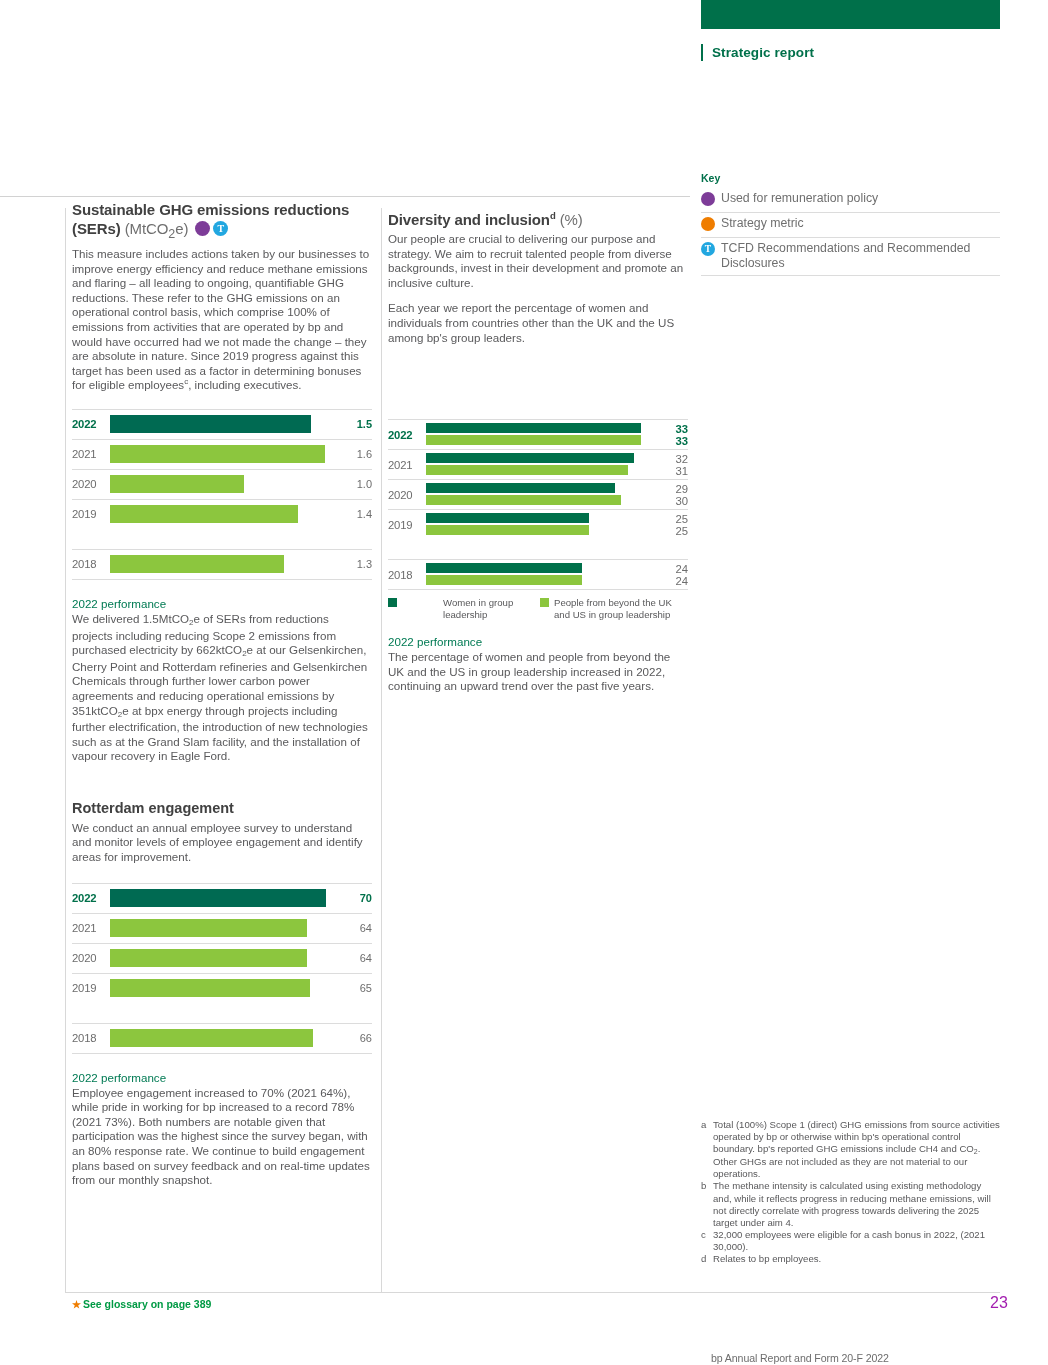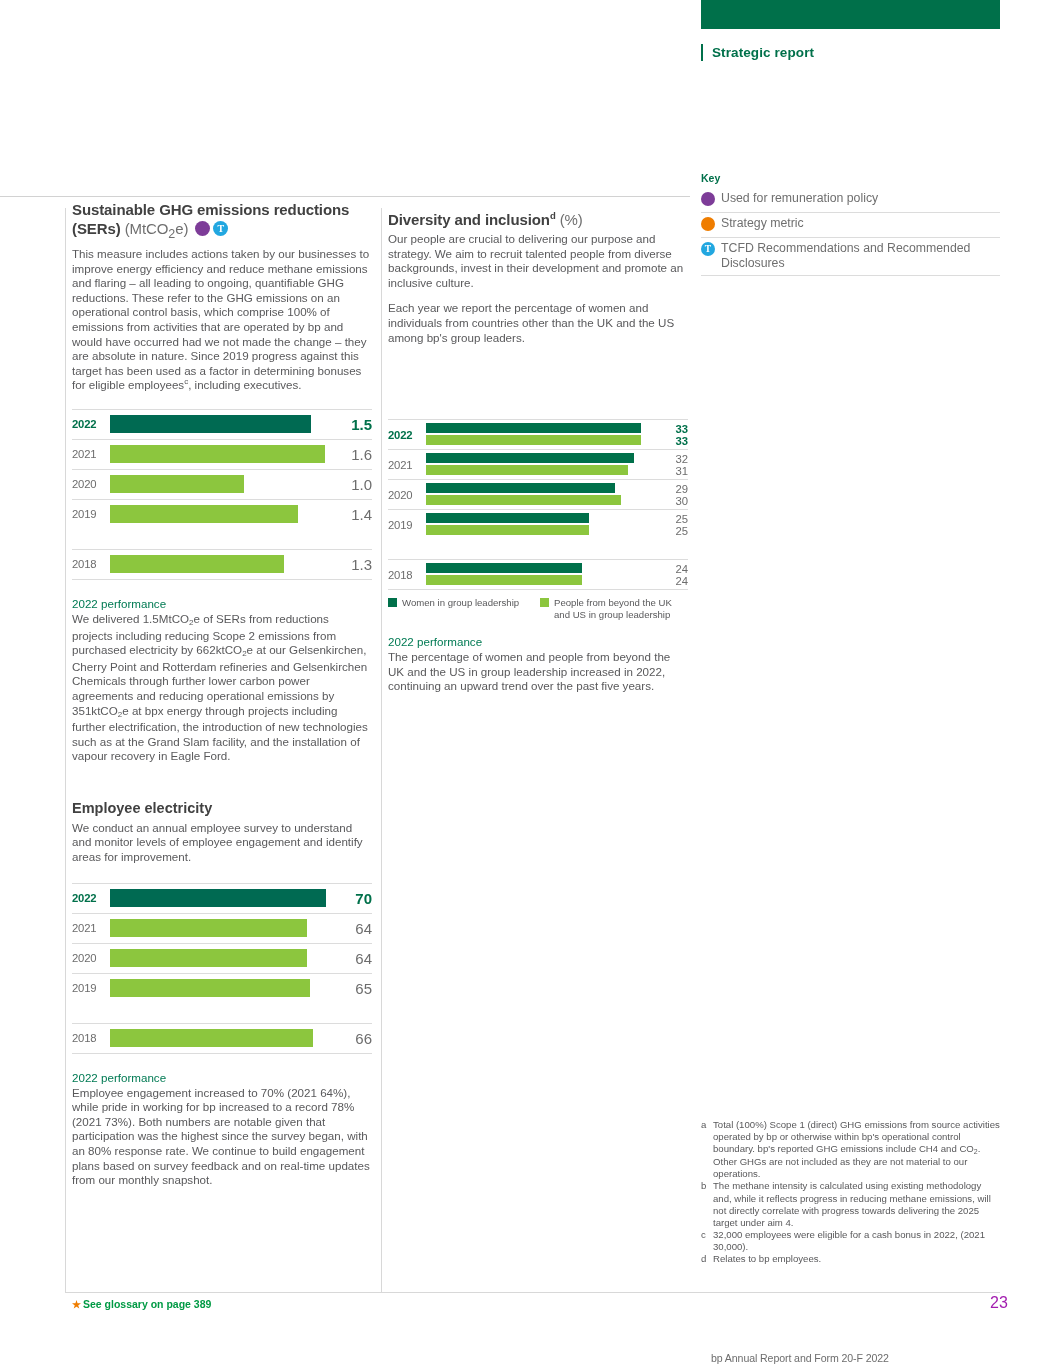--- a/index.html
+++ b/index.html
@@ -184,21 +184,21 @@
     left: 0;
     transform: translateY(-50%);
     height: 18px;
     background: #8cc63e;
   }
   .chart-row.cur .bar { background: #006a52; }
   .chart-row .val {
     width: 34px;
     flex: none;
     text-align: right;
-    font-size: 15px;
+    font-size: 11px;
     color: #6d6d6d;
   }
   .chart-row.cur .val {
     font-weight: bold;
     color: #00704a;
   }
 
   
   .chart-row.paired { height: 29px; }
   .chart-row.paired .track { position: relative; }
@@ -231,21 +231,21 @@
   }
 
   .legend {
     display: flex;
     margin-top: 7px;
     font-size: 9.6px;
     color: #59595b;
     line-height: 11.5px;
   }
   .legend .item { display: flex; align-items: flex-start; }
-  .legend .item:first-child { width: 152px; flex: none; }
+  .legend .item:first-child { width: 152px; flex: none; gap: 41px; }
   .legend .sw {
     width: 9px;
     height: 9px;
     flex: none;
     margin-right: 5px;
     margin-top: 1px;
   }
   .legend .sw.dark  { background: #00704a; }
   .legend .sw.light { background: #8cc63e; }
 
@@ -420,21 +420,21 @@
       <div class="val">1.3</div>
     </div>
   </div>
 
   <div class="block-gap"></div>
   <div class="perf-head">2022 performance</div>
   <p class="body"><span>We delivered 1.5MtCO</span><sub>2</sub><span>e of SERs from reductions projects including reducing Scope 2 emissions from purchased electricity by 662ktCO</span><sub>2</sub><span>e at our Gelsenkirchen, Cherry Point and Rotterdam refineries and Gelsenkirchen Chemicals through further lower carbon power agreements and reducing operational emissions by 351ktCO</span><sub>2</sub><span>e at bpx energy through projects including further electrification, the introduction of new technologies such as at the Grand Slam facility, and the installation of vapour recovery in Eagle Ford.</span></p>
 
   <div style="height:24px"></div>
 
-  <h3 class="section-title">Employee electricity</h3>
+  <h3 class="section-title">Rotterdam engagement</h3>
   <p class="body">We conduct an annual employee survey to understand and monitor levels of employee engagement and identify areas for improvement.</p>
 
   <div class="chart tight">
     <div class="chart-row cur">
       <div class="yr">2022</div>
       <div class="track">
           <div class="bar" style="width:94.6%"></div>
         </div>
       <div class="val">70</div>
     </div>

